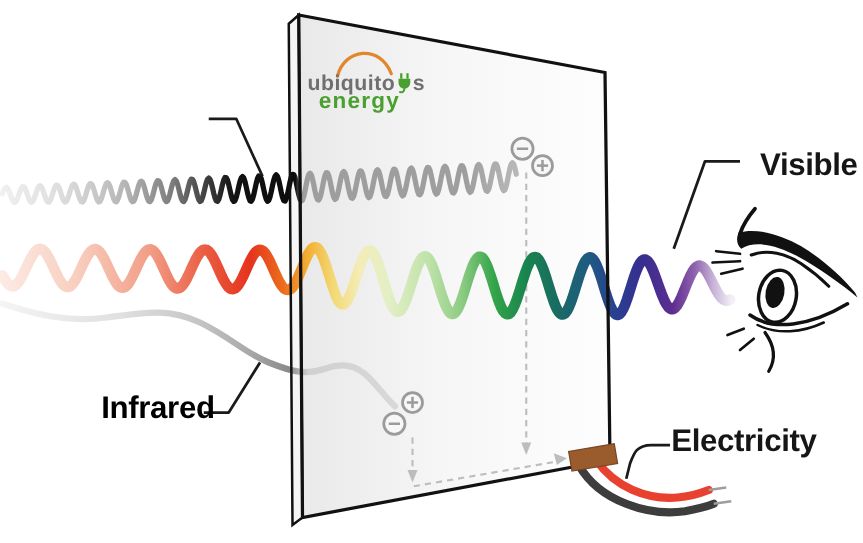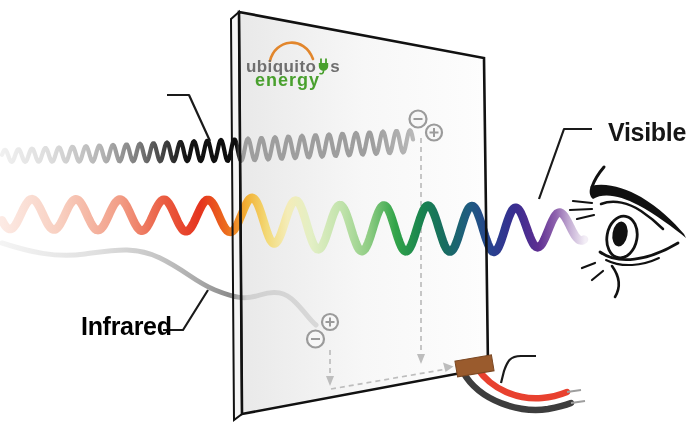--- a/index.html
+++ b/index.html
@@ -149,20 +149,21 @@
     <g fill="none" stroke-width="2.2" stroke-linejoin="round" stroke="#1a1a1a">
       <path d="M 167,95 L 189,95 L 210,141"></path>
       <path d="M 592,129 L 564,129 L 539,199"></path>
       <path d="M 163,330 L 183,330 L 208,290"></path>
       <path d="M 536,356 L 521,356 C 509,356 507,363 504,371 L 501,383"></path>
     </g>
   </svg>
 
   <div class="label" style="left: 608px; top: 120px; color: rgb(22, 22, 22);">Visible</div>
   <div class="label" style="left: 54px; top: 314px; color: #000000; margin-left: 27px;">Infrared</div>
+  <div class="label" style="left: 537px; top: 341px; color: rgb(22, 22, 22);">Electricity</div>
 
   <div id="logo">
     <div class="brand-line1">
       <span style="color: rgb(111, 111, 111);">ubiquito</span>
       <svg class="plug" width="13" height="17" viewBox="0 0 13 17">
         <g fill="#49a02e" stroke="#49a02e">
           <line x1="4" y1="0.5" x2="4" y2="5" stroke-width="1.8"></line>
           <line x1="9" y1="0.5" x2="9" y2="5" stroke-width="1.8"></line>
           <path d="M 1.8,5 L 11.2,5 L 11.2,8.2 A 4.7,4.7 0 0 1 1.8,8.2 Z" stroke="none"></path>
           <path d="M 6.5,13 C 6.5,15.5 4.5,16.2 3,15.6" fill="none" stroke-width="1.6" stroke-linecap="round"></path>

